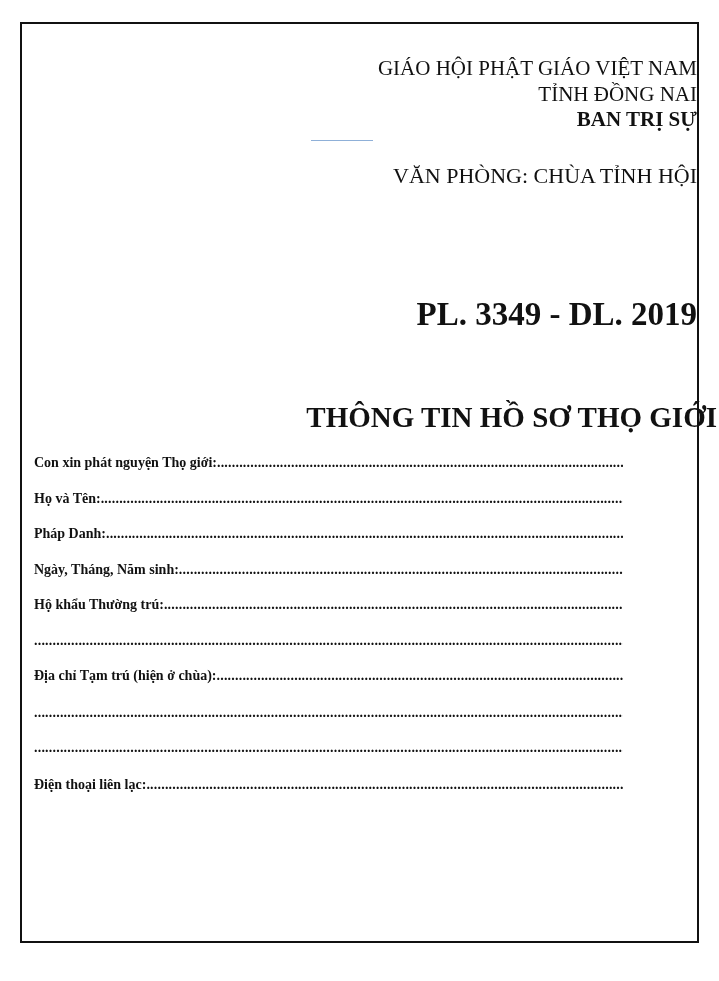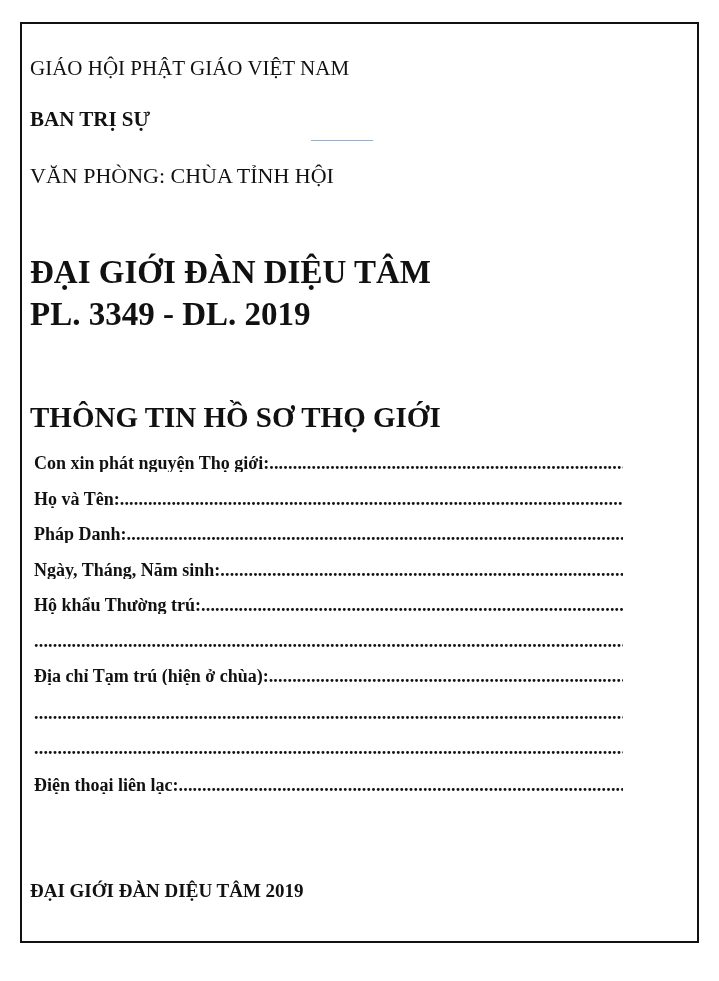--- a/index.html
+++ b/index.html
@@ -19,23 +19,23 @@
       position: absolute;
       left: 20px;
       top: 22px;
       width: 675px;
       height: 917px;
       border: 2px solid #111111;
       box-sizing: content-box;
     }
     .center {
       position: absolute;
-      left: 8px;
+      left: 0;
       width: 100%;
-      text-align: left;
+      text-align: right;
       white-space: nowrap;
     }
     .org-line {
       font-size: 21px;
       font-weight: normal;
       line-height: 24px;
     }
     .org-line.l1 { top: 32px; }
     .org-line.l2 { top: 58px; }
     .board {
@@ -69,26 +69,27 @@
       font-weight: bold;
       line-height: 38px;
     }
     .main-title.t1 { top: 229px; }
     .main-title.t2 { top: 271px; }
     .section-title {
       top: 376px;
       font-size: 29px;
       font-weight: bold;
       line-height: 34px;
+      padding-left: 20px;
     }
     .field {
       position: absolute;
       left: 12px;
       width: 589px;
-      font-size: 18px;
+      font-size: 14px;
       font-weight: bold;
       line-height: 18px;
       height: 18px;
       display: flex;
       align-items: baseline;
       overflow: hidden;
       white-space: nowrap;
     }
     .field .label {
       flex: 0 0 auto;
@@ -106,26 +107,26 @@
       font-weight: bold;
       line-height: 22px;
     }
   </style>
 </head>
 <body>
 
 <div class="page-frame">
 
   <div class="center org-line l1">GIÁO HỘI PHẬT GIÁO VIỆT NAM</div>
+  <div class="center org-line l2">TỈNH ĐỒNG NAI</div>
   <div class="center board">BAN TRỊ SỰ</div>
   <div class="board-underline"></div>
 
   <div class="center office">VĂN PHÒNG: CHÙA TỈNH HỘI</div>
 
-  <div class="center main-title t1">ĐẠI GIỚI ĐÀN DIỆU TÂM</div>
   <div class="center main-title t2">PL. 3349 - DL. 2019</div>
 
   <div class="center section-title">THÔNG TIN HỒ SƠ THỌ GIỚI</div>
 
   <div class="field" style="top:430px">
     <span class="label">Con xin phát nguyện Thọ giới:</span>
     <span class="dots">........................................................................................................................................................................</span>
   </div>
 
   <div class="field" style="top:466px">
@@ -166,15 +167,14 @@
   <div class="field" style="top:715px">
     <span class="label"></span>
     <span class="dots">........................................................................................................................................................................</span>
   </div>
 
   <div class="field" style="top:752px">
     <span class="label">Điện thoại liên lạc:</span>
     <span class="dots">........................................................................................................................................................................</span>
   </div>
 
-  <div class="center footer-title">ĐẠI GIỚI ĐÀN DIỆU TÂM 2019</div>
 
 </div>
 
 </body></html>

